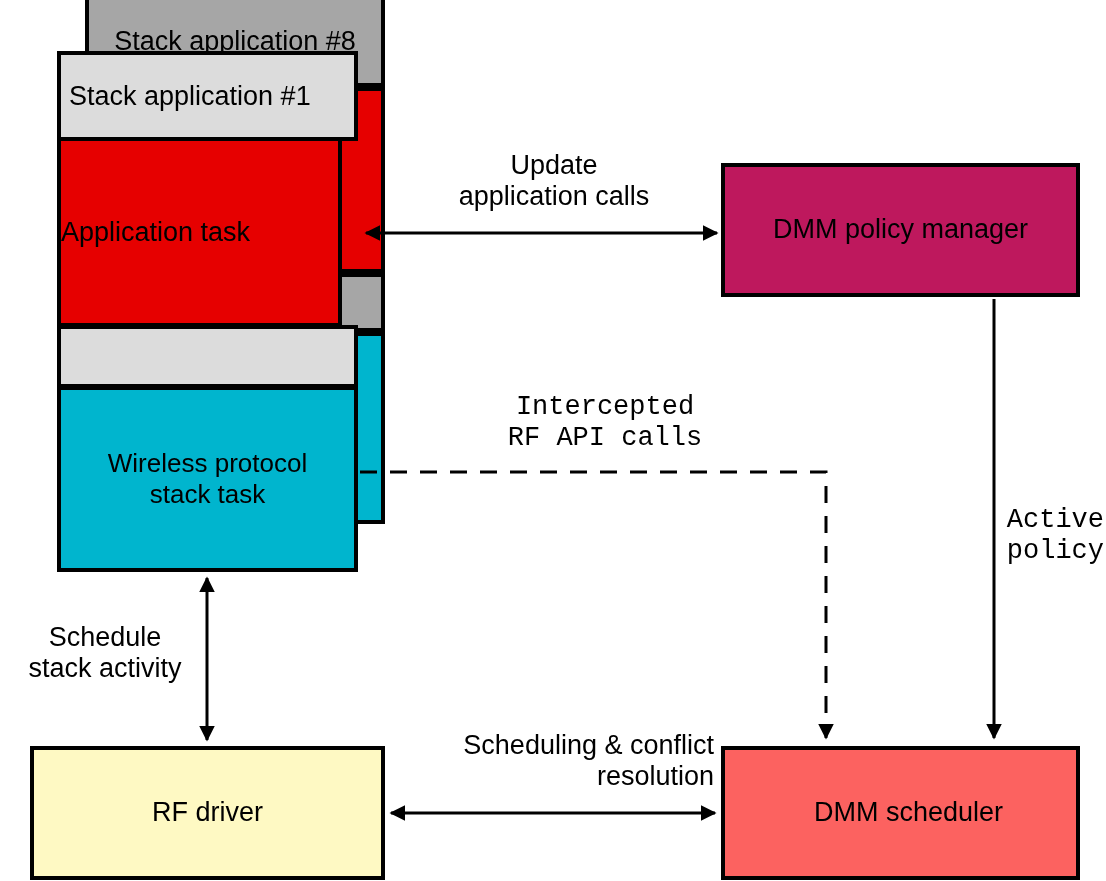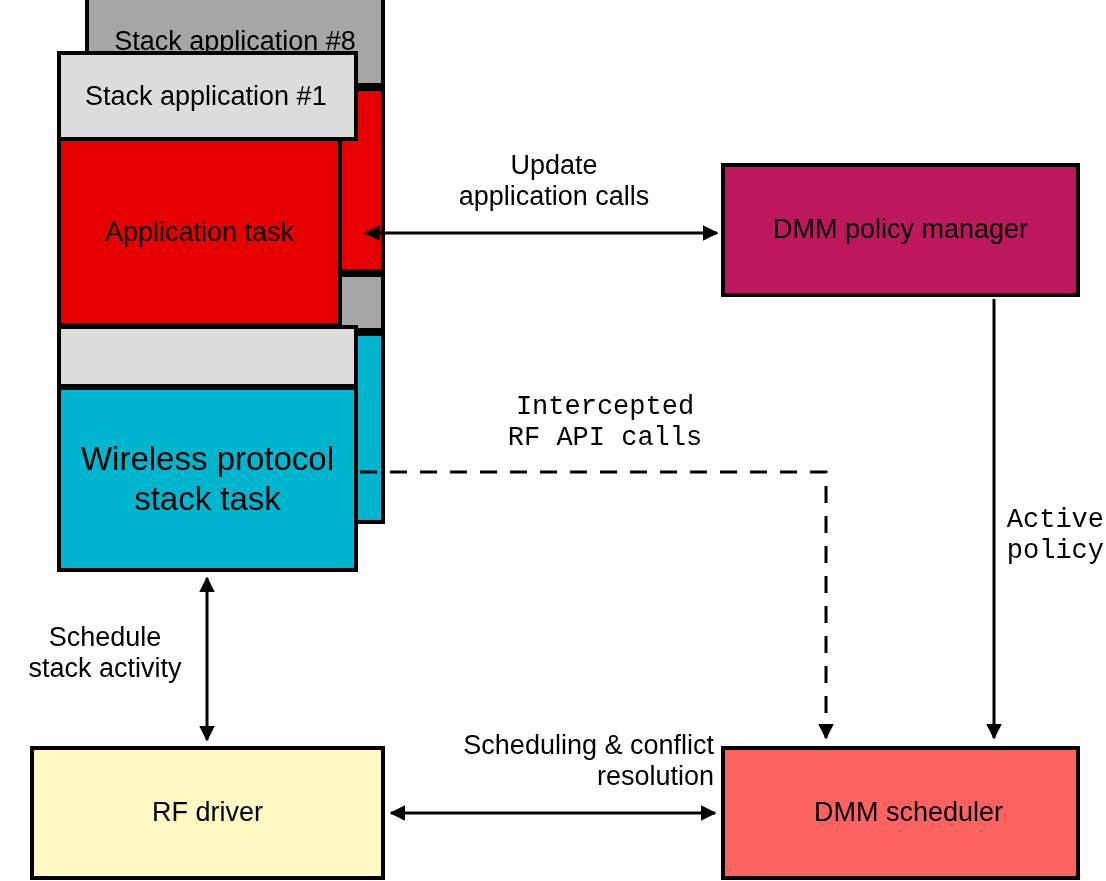--- a/index.html
+++ b/index.html
@@ -93,35 +93,34 @@
     left: 57px;
     top: 51px;
     width: 301px;
     height: 90px;
     box-sizing: border-box;
     border: 4px solid #000000;
     background: #dcdcdc;
     display: flex;
     align-items: center;
     justify-content: flex-start;
-    padding-left: 24px;
+    padding-left: 8px;
     font-size: 27px;
   }
   #front-app {
     position: absolute;
     left: 57px;
     top: 137px;
     width: 285px;
     height: 190px;
     box-sizing: border-box;
     border: 4px solid #000000;
     background: #e60000;
     display: flex;
     align-items: center;
-    justify-content: center;
     font-size: 27px;
   }
   #front-mid {
     position: absolute;
     left: 57px;
     top: 325px;
     width: 301px;
     height: 63px;
     box-sizing: border-box;
     border: 4px solid #000000;
@@ -132,21 +131,21 @@
     left: 57px;
     top: 386px;
     width: 301px;
     height: 186px;
     box-sizing: border-box;
     border: 4px solid #000000;
     background: #00b5ce;
     display: flex;
     align-items: center;
     justify-content: center;
-    font-size: 33px;
+    font-size: 26px;
     text-align: center;
     white-space: pre-line;
     line-height: 1.2;
   }
 
   
   #policy-manager {
     left: 721px; top: 163px; width: 359px; height: 134px;
     background: #be185d;
   }

